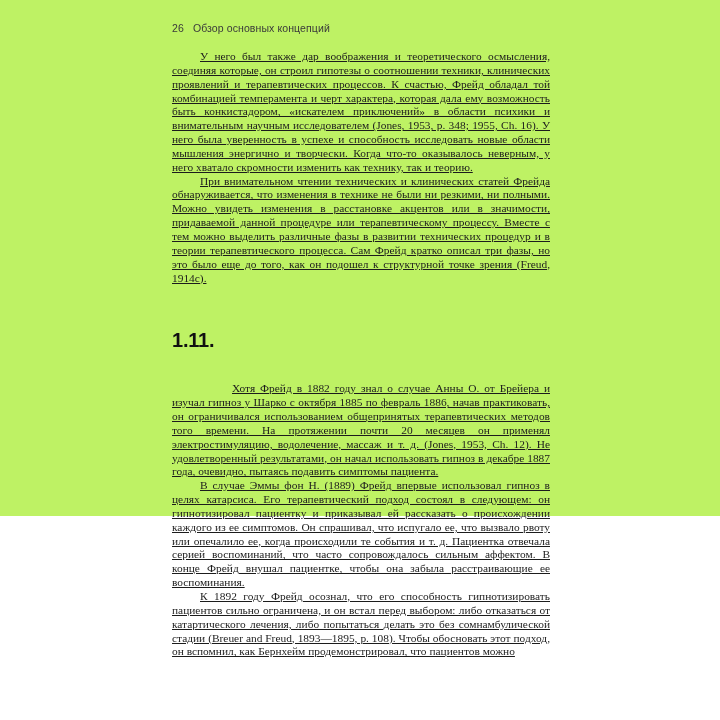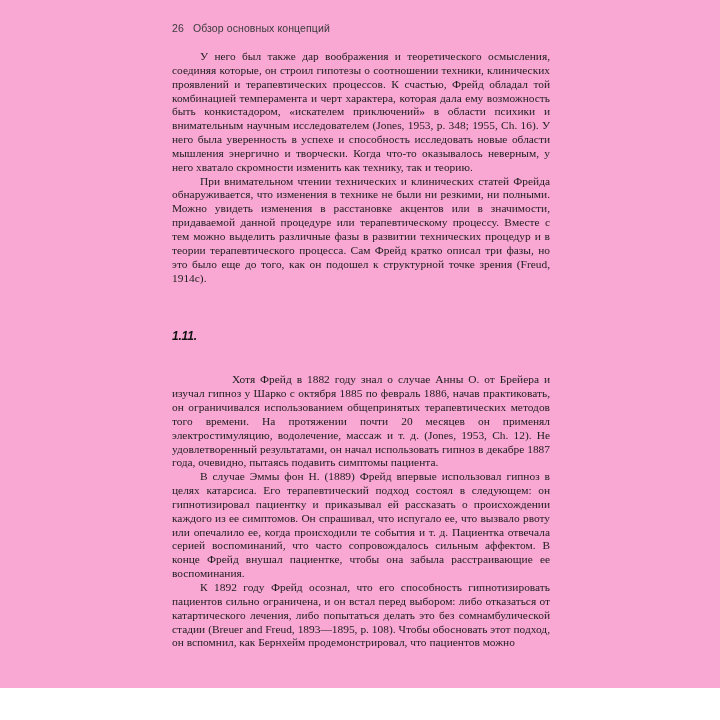--- a/index.html
+++ b/index.html
@@ -10,23 +10,23 @@
     width: 720px;
     height: 720px;
     background: #ffffff;
     font-family: "Liberation Serif", serif;
     color: #1a1a1a;
     overflow: hidden;
   }
   .page {
     position: relative;
     width: 720px;
-    height: 688px;
+    height: 516px;
     box-sizing: border-box;
-    background: #f9a8d4;
+    background: #bef264;
   }
   .running-head {
     position: absolute;
     top: 22px;
     left: 172px;
     width: 378px;
     font-family: "Liberation Sans", sans-serif;
     font-size: 10.5px;
     color: #3a3a3a;
     letter-spacing: 0.1px;
@@ -42,44 +42,44 @@
     width: 378px;
   }
   p.body-par {
     margin: 0;
     font-size: 11.4px;
     line-height: 13.85px;
     text-align: justify;
     text-justify: inter-word;
     color: #1c1c1c;
     hyphens: manual;
+    text-decoration: underline;
   }
   p.body-par.indented {
     text-indent: 28px;
   }
   p.body-par.big-indent {
     text-indent: 60px;
   }
   .section-heading {
     margin: 0;
     padding: 0;
     display: flex;
     align-items: baseline;
     font-family: "Liberation Sans", sans-serif;
     color: #111111;
   }
   .sec-gap-before { height: 44px; }
   .sec-gap-after  { height: 30px; }
   .heading-number {
     font-weight: bold;
-    font-size: 12px;
+    font-size: 20px;
     width: 64px;
     flex: 0 0 64px;
     letter-spacing: -0.2px;
-    font-style: italic;
   }
   .heading-title {
     font-weight: bold;
     font-size: 13.2px;
     letter-spacing: 0.55px;
     text-transform: uppercase;
   }
   .heading-title .cap {
     font-size: 17px;
     letter-spacing: 0.3px;

